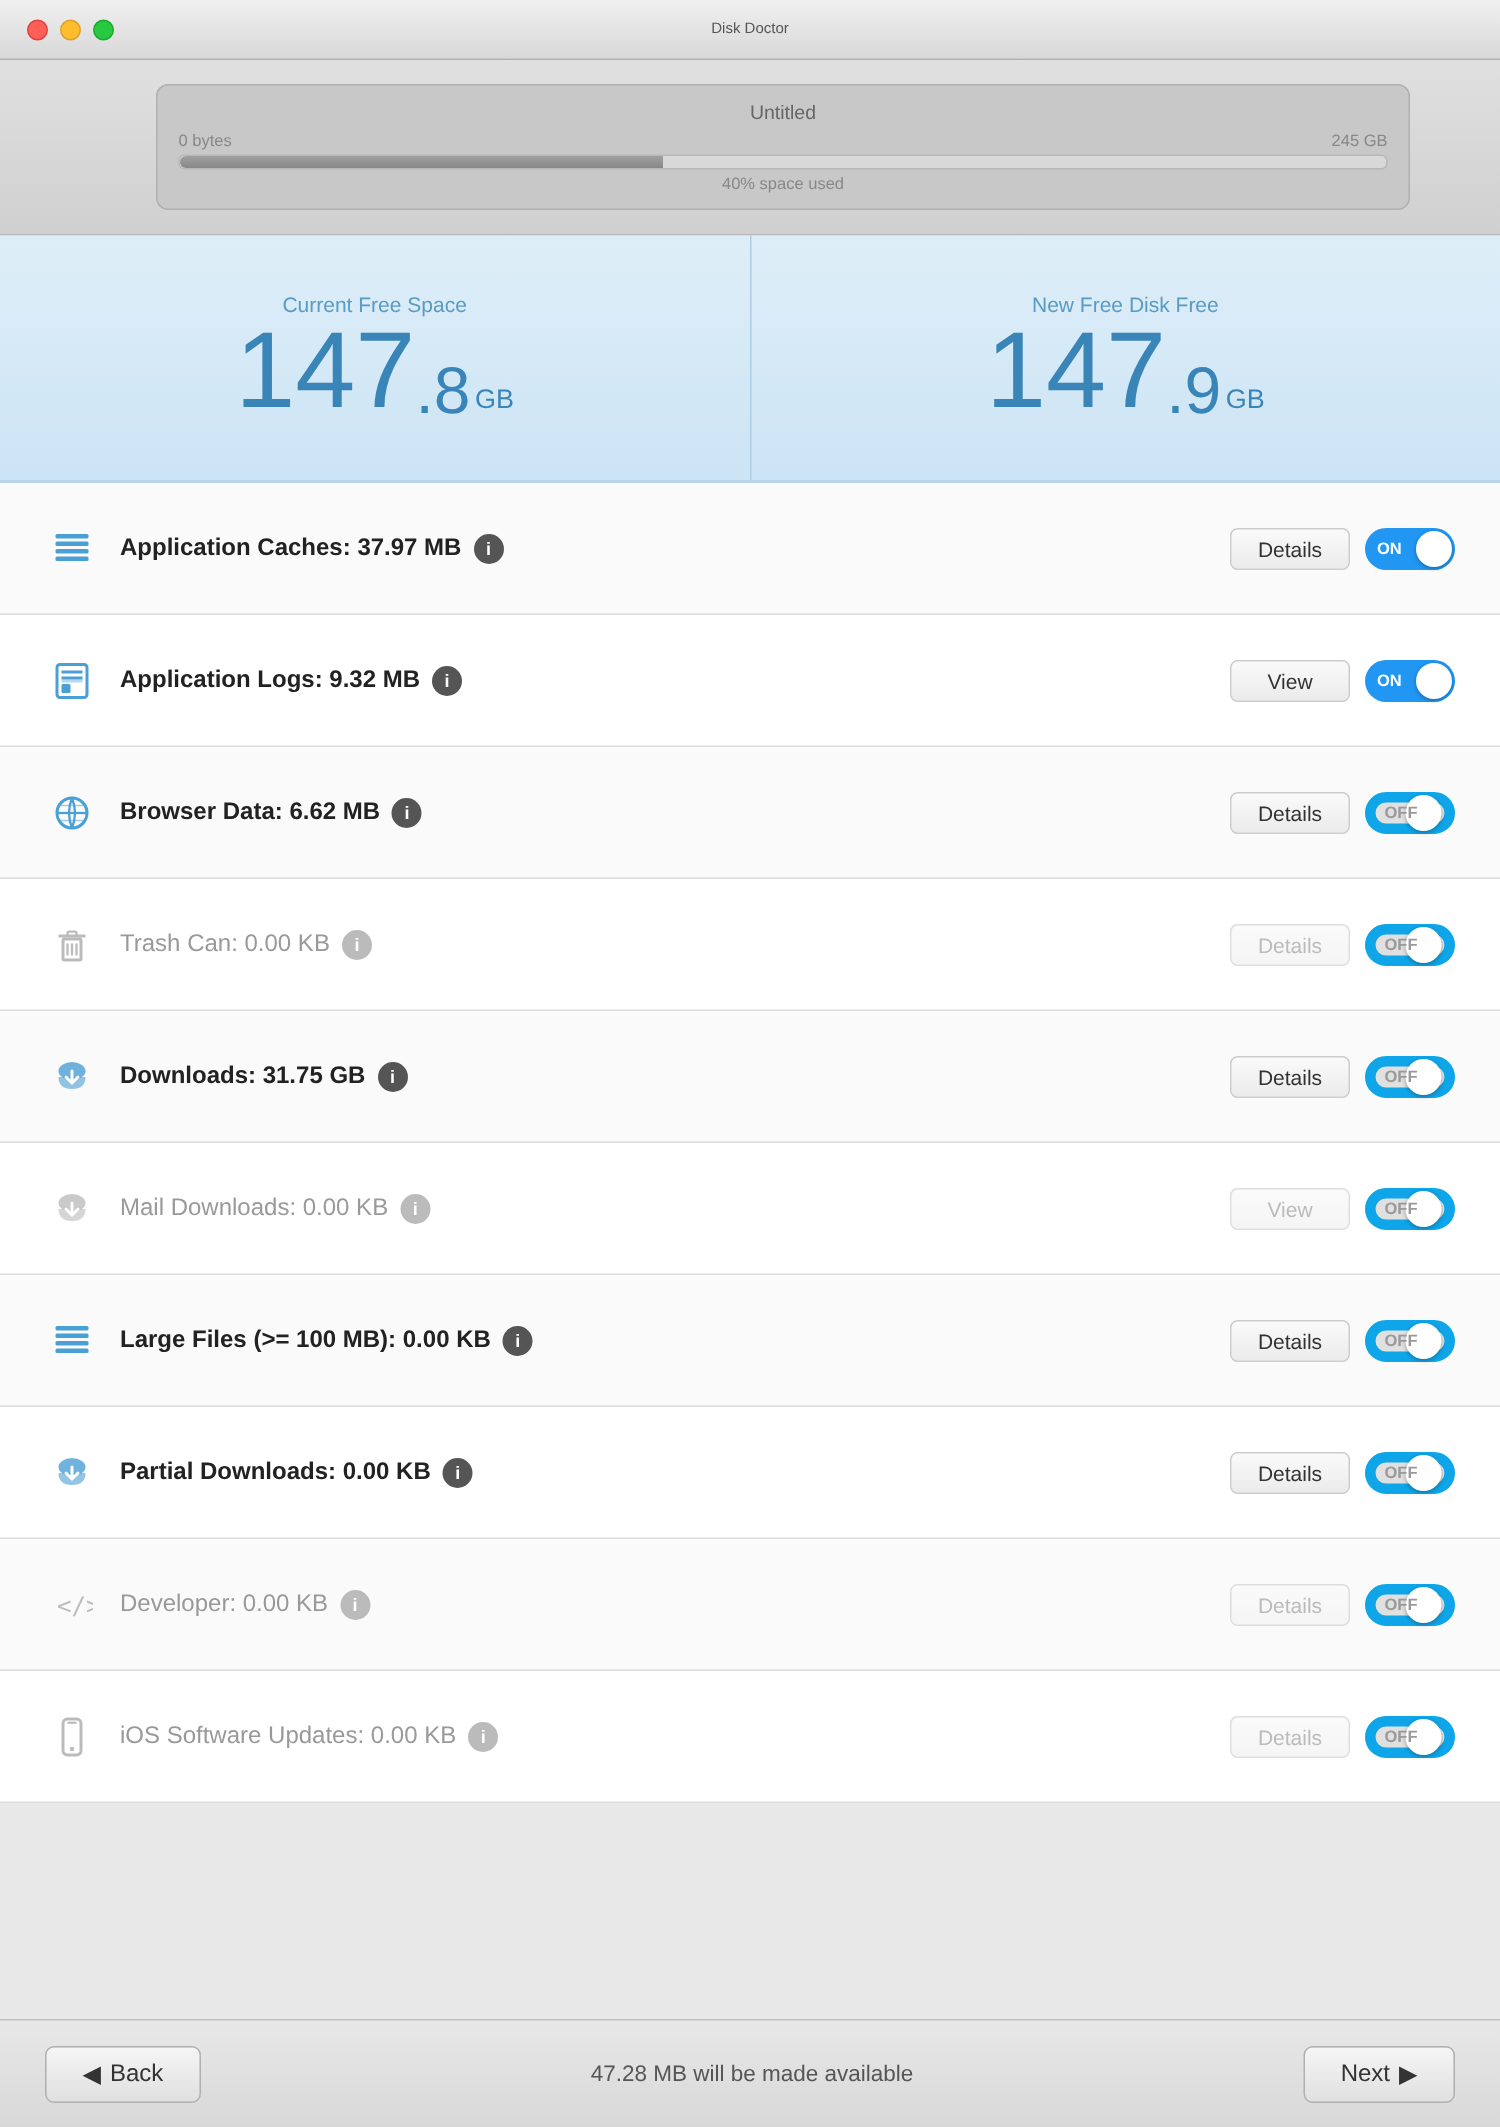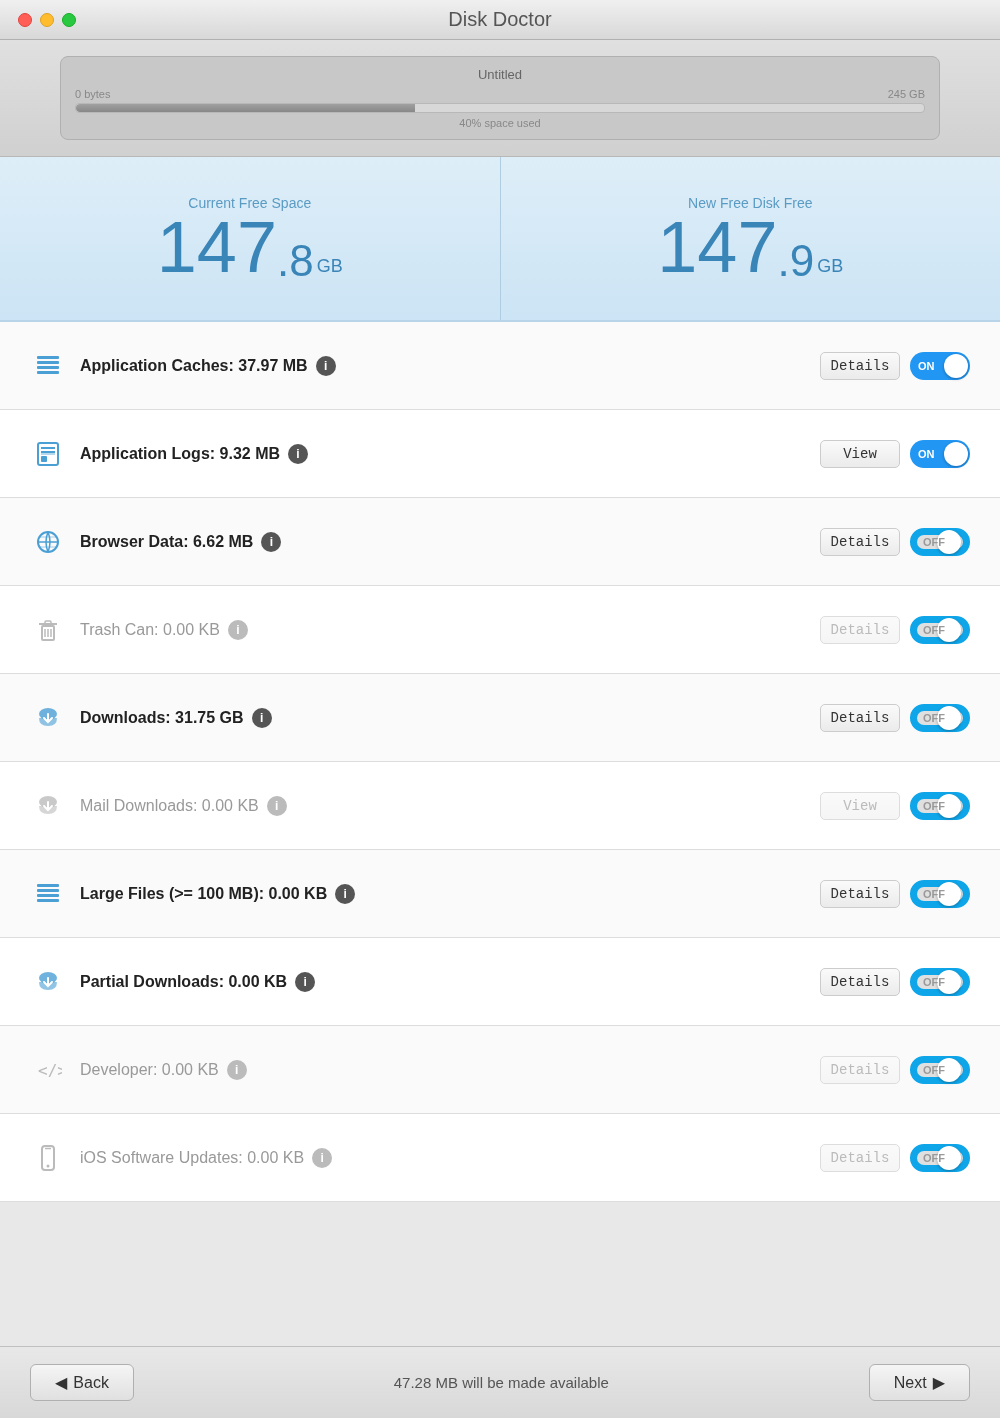--- a/index.html
+++ b/index.html
@@ -30,36 +30,37 @@
     }
     .traffic-light {
       width: 14px;
       height: 14px;
       border-radius: 50%;
     }
     .tl-red { background: #ff5f57; border: 1px solid #e0443e; }
     .tl-yellow { background: #ffbd2e; border: 1px solid #dea123; }
     .tl-green { background: #28c940; border: 1px solid #1aab29; }
     .title-text {
-      font-size: 20px;
+      font-size: 10px;
       font-weight: 500;
       color: #555;
     }
 
     
     .disk-bar-area {
       background: linear-gradient(to bottom, #e0e0e0, #d0d0d0);
       padding: 16px 60px 16px 60px;
       border-bottom: 1px solid #b8b8b8;
     }
     .disk-bar-container {
       background: #c8c8c8;
       border: 1px solid #b0b0b0;
       border-radius: 8px;
       padding: 10px 14px;
+      margin-left: 44px;
     }
     .disk-bar-title {
       text-align: center;
       font-size: 13px;
       color: #666;
       margin-bottom: 6px;
       font-weight: 400;
     }
     .disk-bar-labels {
       display: flex;
@@ -196,21 +197,20 @@
     .action-btn {
       border: 1px solid #ccc;
       background: linear-gradient(to bottom, #fafafa, #ebebeb);
       border-radius: 5px;
       padding: 5px 8px;
       font-size: 14px;
       color: #333;
       cursor: pointer;
       min-width: 80px;
       text-align: center;
-      font-family: Liberation Mono, monospace;
     }
     .action-btn.dim {
       color: #bbb;
       border-color: #ddd;
       background: linear-gradient(to bottom, #fafafa, #f5f5f5);
     }
 
     
     .toggle {
       width: 60px;

